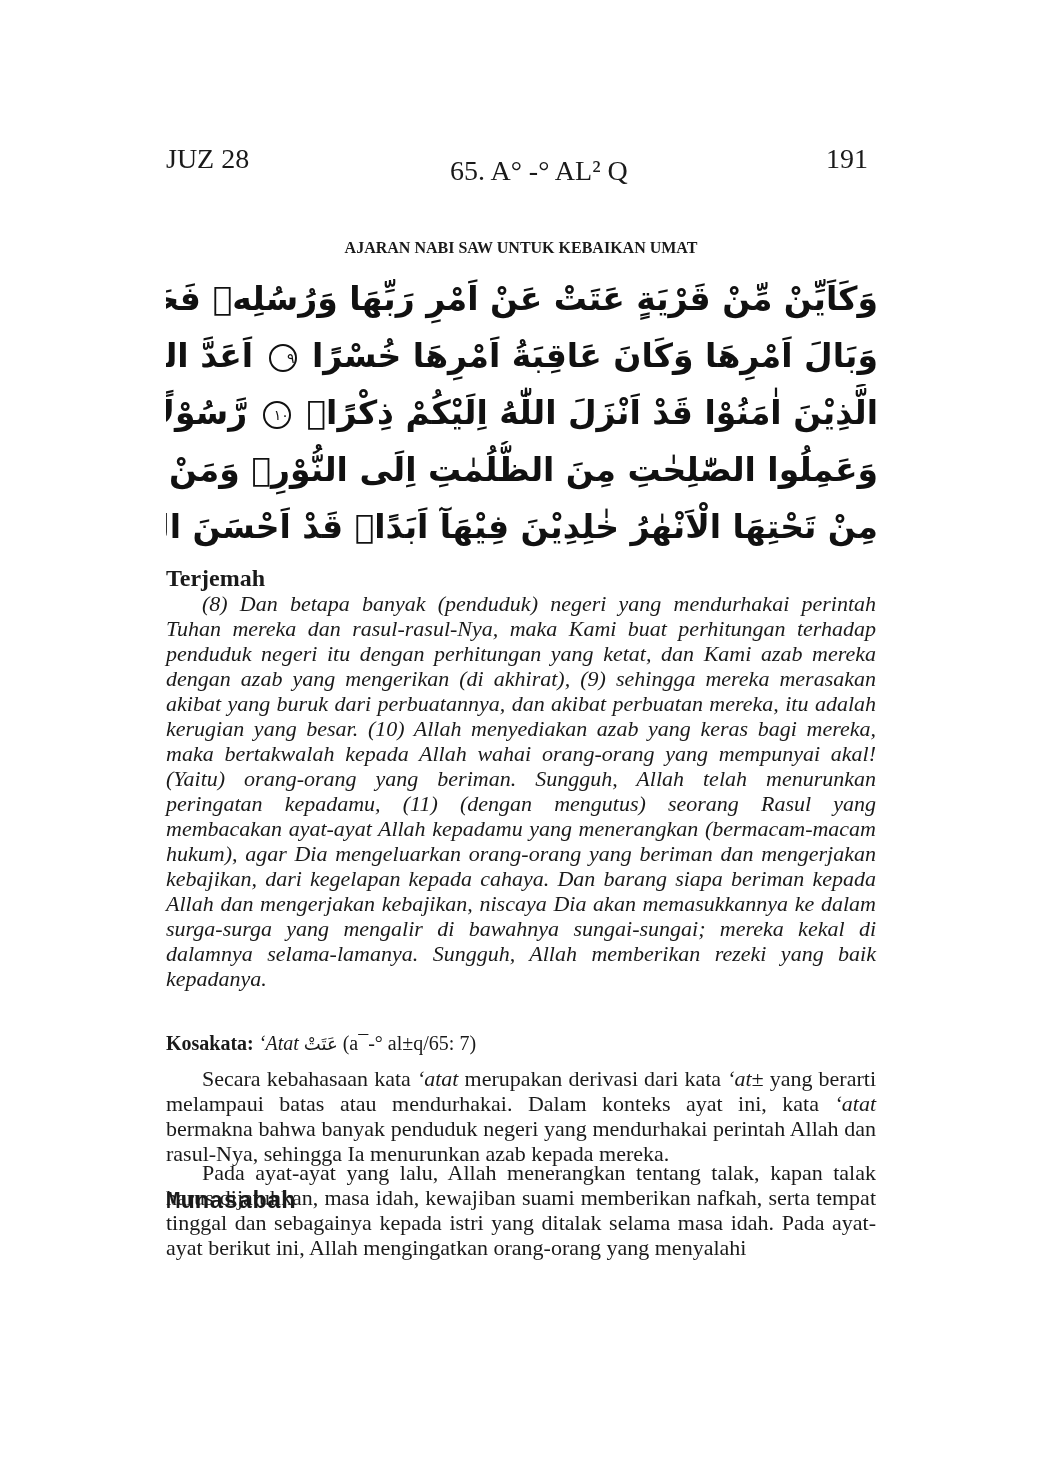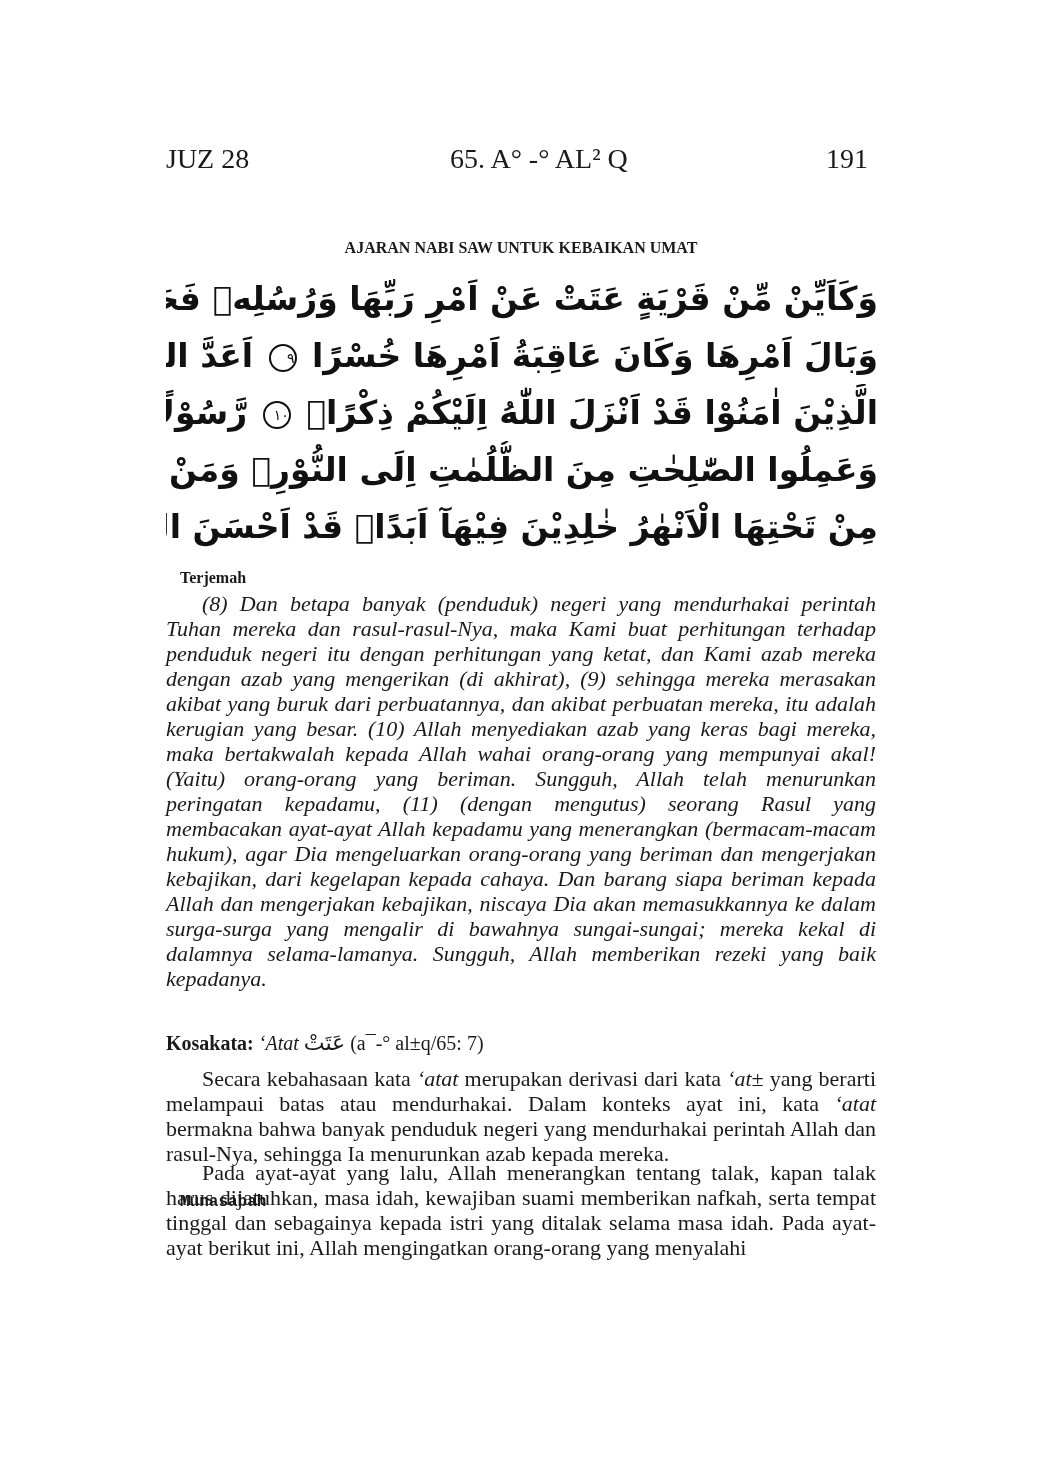--- a/index.html
+++ b/index.html
@@ -5,52 +5,52 @@
   html, body { margin: 0; padding: 0; background: #ffffff; }
   body {
     width: 1038px; height: 1475px; position: relative; overflow: hidden;
     font-family: "Liberation Serif", "DejaVu Serif", serif; color: #1a1a1a;
   }
   .running-head {
     position: absolute; top: 146px; left: 166px; width: 710px; height: 26px;
     font-size: 28px; line-height: 26px;
   }
   .running-head .left { position: absolute; left: 0; top: 0; }
-  .running-head .center { position: absolute; left: 284px; top: 0; }
+  .running-head .center { position: absolute; left: 284px; top: 12px; }
   .running-head .right { position: absolute; right: 8px; top: 0; }
 
   .section-title {
     position: absolute; top: 235px; left: 166px; width: 710px;
     text-align: center; font-weight: bold; font-size: 16px; line-height: 26px;
   }
   .arabic-block {
     position: absolute; top: 270px; left: 166px; width: 712px; height: 285px;
     direction: rtl; text-align: justify; text-align-last: justify;
     font-family: "DejaVu Sans", sans-serif; font-weight: bold;
     font-size: 33px; line-height: 57px; color: #111;
   }
   .arabic-line { display: block; white-space: nowrap; overflow: hidden; text-align: justify; text-align-last: justify; }
   .ayah-marker {
     display: inline-block; width: 24px; height: 24px; border: 2px solid #111; border-radius: 50%;
     font-size: 14px; line-height: 24px; text-align: center; vertical-align: middle; margin: 0 4px;
     font-weight: normal;
   }
   .heading {
-    position: absolute; left: 180px; font-weight: bold; font-size: 16px; line-height: 24px;
+    position: absolute; left: 166px; font-weight: bold; font-size: 24px; line-height: 24px;
   }
   .para {
     position: absolute; left: 166px; width: 710px; font-size: 22px; line-height: 25px;
     text-align: justify; text-indent: 36px;
   }
   .italic { font-style: italic; }
   .kosa-line {
     position: absolute; left: 166px; top: 1030px; font-size: 20px; line-height: 26px; white-space: nowrap;
   }
   .kosa-line .label { font-weight: bold; }
-  .kosa-line .arabic-word { font-family: "DejaVu Sans", sans-serif; font-size: 22px; }
+  .kosa-line .arabic-word { font-family: "DejaVu Sans", sans-serif; font-size: 18px; }
 </style>
 </head>
 <body>
 
 <div class="running-head">
   <span class="left">JUZ 28</span>
   <span class="center">65. A° -° AL² Q</span>
   <span class="right">191</span>
 </div>
 

